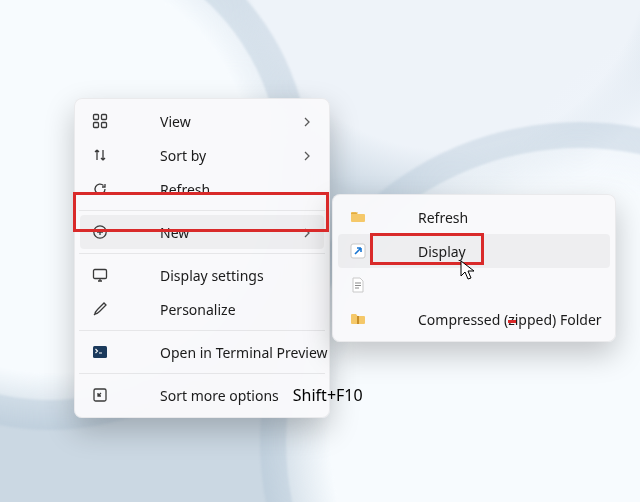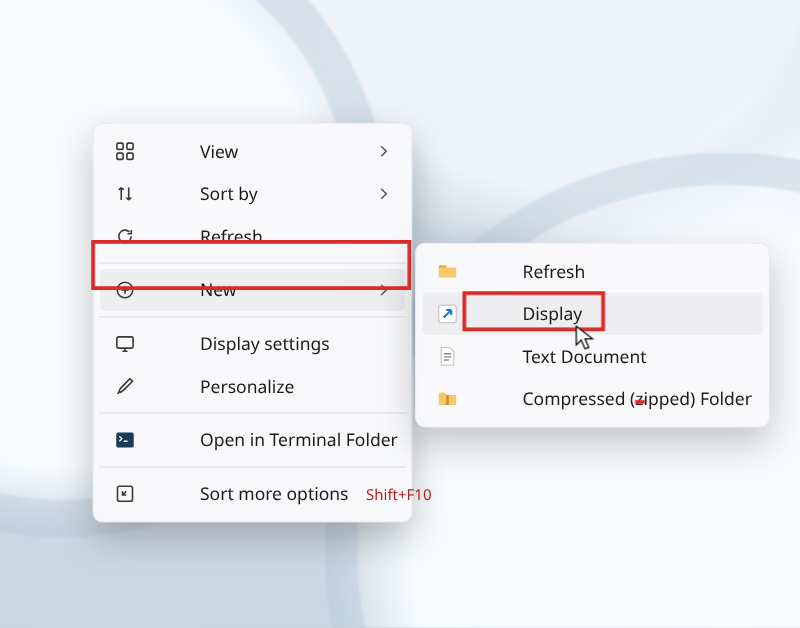--- a/index.html
+++ b/index.html
@@ -29,21 +29,21 @@
   .item{display:flex;align-items:center;gap:14px;height:34px;
     padding:0 12px;border-radius:4px;position:relative;}
   .item.hover{background:rgba(0,0,0,.045);}
   .sep{height:1px;background:rgba(0,0,0,.08);margin:4px -1px;}
   .ico{width:16px;height:16px;display:flex;align-items:center;justify-content:center;
     flex-shrink:0;color:#3a3a3a;}
   .ico svg{width:16px;height:16px;display:block;}
   .lbl{flex:1;white-space:nowrap;margin-left:38px;}
   .chev{color:#5a5a5a;}
   .chev svg{width:10px;height:10px;}
-  .accel{font-size:12px;color:#b91c1c;padding-right:2px;}
+  .accel{font-size:16px;color:#000000;padding-right:2px;}
   .hl{position:absolute;border:3px solid #d92a2a;pointer-events:none;box-sizing:border-box;}
   .hl1{left:73px;top:192px;width:256px;height:40px;}
   .hl2{left:370px;top:233px;width:114px;height:32px;}
   .tick{position:absolute;left:508px;top:320px;width:8px;height:3px;background:#d92a2a;}
   .cursor{position:absolute;left:460px;top:260px;pointer-events:none;}
   .cursor svg{width:16px;height:22px;}
   .fileico{width:16px;height:16px;flex-shrink:0;display:flex;align-items:center;justify-content:center;}
 </style>
 </head>
 <body>
@@ -121,21 +121,21 @@
     <span class="lbl">Personalize</span>
   </div>
   <div class="sep"></div>
   <div class="item">
     <span class="ico">
       <svg viewBox="0 0 16 16">
           <rect x="1" y="2" width="14" height="12" rx="1.5" fill="#1b3a5c"></rect>
         <path d="M3.5 5l2 2-2 2M7 9h3" stroke="#fff" stroke-width="1.1" fill="none"></path>
         </svg>
       </span>
-    <span class="lbl">Open in Terminal Folder</span>
+    <span class="lbl">Open in Terminal Preview</span>
   </div>
   <div class="sep"></div>
   <div class="item">
     <span class="ico">
       <svg viewBox="0 0 16 16" fill="none" stroke="currentColor" stroke-width="1.3">
         <rect x="2" y="2" width="12" height="12" rx="1.5"></rect>
           <path d="M9 6l-3 3M6 6v3h3"></path>
         </svg>
       </span>
     <span class="lbl">Sort more options</span>
@@ -162,21 +162,20 @@
       </span>
     <span class="lbl">Display</span>
   </div>
   <div class="item">
     <span class="fileico">
       <svg viewBox="0 0 16 16">
           <path d="M3 1h7l3 3v11H3z" fill="#fff" stroke="#c9c9c9"></path>
         <path d="M5 6h6M5 8.5h6M5 11h4" stroke="#8a8a8a" stroke-width="1.1"></path>
         </svg>
       </span>
-    <span class="lbl">Text Document</span>
   </div>
   <div class="item">
     <span class="fileico">
       <svg viewBox="0 0 16 16">
           <path d="M1 4a1 1 0 0 1 1-1h4l1.5 2H14a1 1 0 0 1 1 1v6a1 1 0 0 1-1 1H2a1 1 0 0 1-1-1z" fill="#f5c869"></path>
         <rect x="7" y="5" width="2" height="8" fill="#c88f2a"></rect>
         </svg>
       </span>
     <span class="lbl">Compressed (zipped) Folder</span>
   </div>

